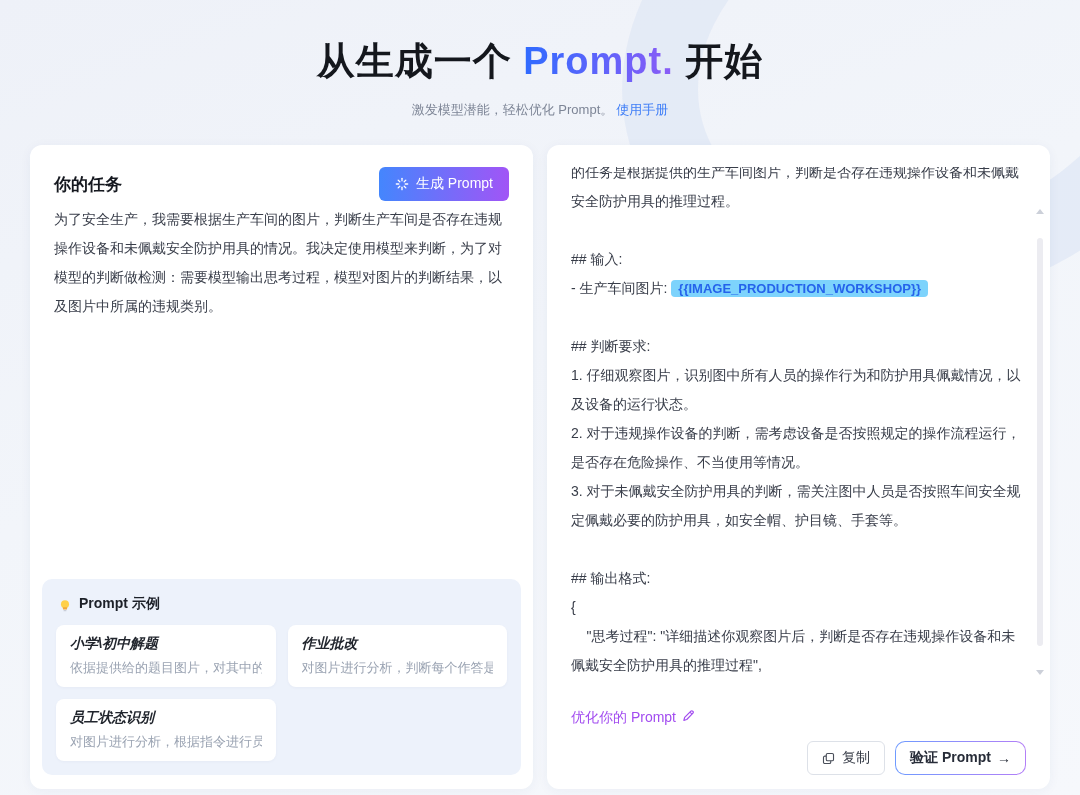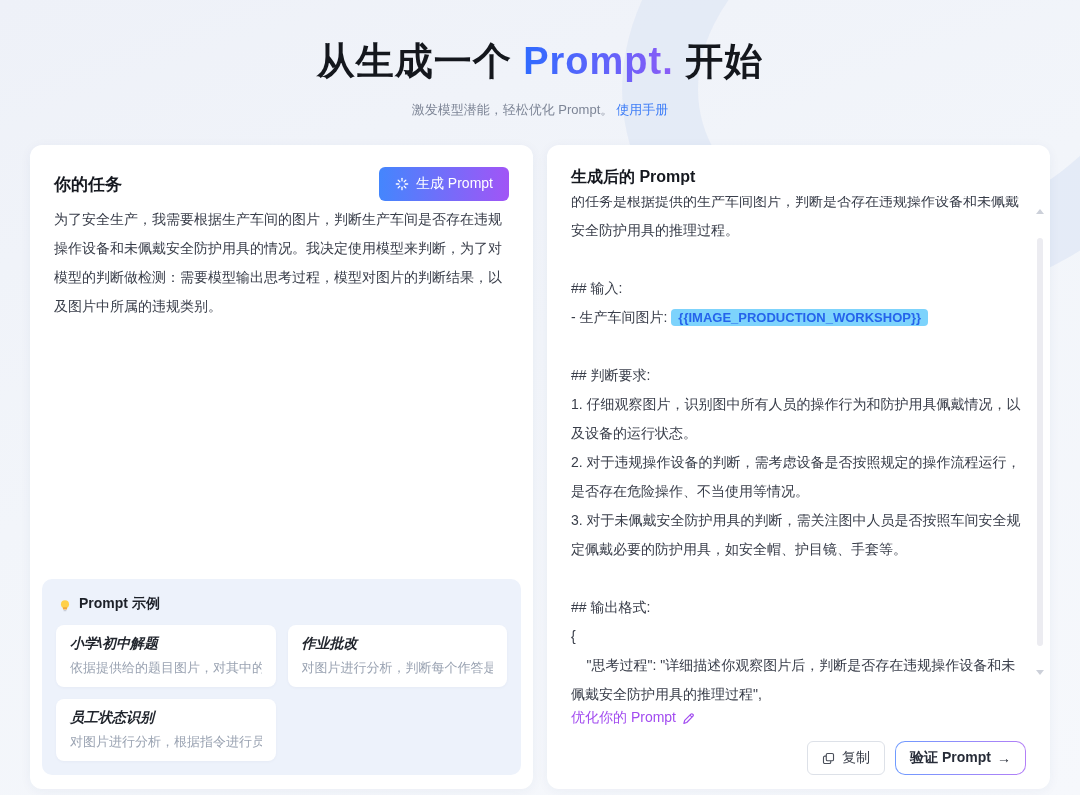--- a/index.html
+++ b/index.html
@@ -40,21 +40,21 @@
   .ex-grid{display:grid;grid-template-columns:1fr 1fr;gap:12px;}
   .ex-card{background:#fff;border-radius:8px;padding:10px 14px;cursor:pointer;box-shadow:0 1px 3px rgba(40,60,110,.04);min-width:0;}
   .ex-title{font-size:14px;font-weight:700;color:#22262e;margin-bottom:6px;font-style:italic;}
   .ex-desc{font-size:13px;color:#9aa3b2;white-space:nowrap;overflow:hidden;}
   
   .result-title{font-size:16px;font-weight:700;color:#15181f;margin-bottom:8px;}
   .scroll-wrap{flex:1;overflow:hidden;position:relative;cursor:text;}
   .prompt-body{margin-top:-9px;}
   .pl{font-size:14px;line-height:29px;color:#383d49;white-space:pre-wrap;word-break:break-all;}
   .chip{background:#7dd3fc;color:#2563eb;font-weight:700;padding:1px 7px;border-radius:4px;font-size:13px;}
-  .opt-link{display:inline-flex;align-items:center;gap:6px;color:#a24cf0;font-size:14px;margin:8px 0 14px;cursor:pointer;align-self:flex-start;}
+  .opt-link{display:inline-flex;align-items:flex-start;gap:6px;color:#a24cf0;font-size:14px;margin:8px 0 14px;cursor:pointer;align-self:flex-start;}
   .footer{display:flex;justify-content:flex-end;gap:10px;}
   .copy-btn{
     display:flex;align-items:center;gap:7px;cursor:pointer;font-family:inherit;
     border:1px solid #dde1e8;background:#fff;border-radius:6px;padding:7px 14px;font-size:14px;color:#363b46;
   }
   .verify-btn{
     display:flex;align-items:center;gap:6px;cursor:pointer;font-family:inherit;
     border:1px solid transparent;border-radius:10px;padding:7px 14px;font-size:14px;font-weight:600;color:#272c38;
     background:linear-gradient(#fff,#fff) padding-box,linear-gradient(90deg,#6f9bff,#b37ff7) border-box;
   }
@@ -121,21 +121,20 @@
           </div>
           <div class="ex-card">
             <div class="ex-title">员工状态识别</div>
             <div class="ex-desc">对图片进行分析，根据指令进行员工状...</div>
           </div>
         </div>
     </div>
   </div>
 
   <div class="panel">
-    <div class="result-title">生成后的 Prompt</div>
     <div class="scroll-wrap">
       <div class="prompt-body">
           <div class="pl">的任务是根据提供的生产车间图片，判断是否存在违规操作设备和未佩戴安全防护用具的推理过程。</div>
           <div class="pl">&nbsp;</div>
           <div class="pl">## 输入:</div>
           <div class="pl"><span>- 生产车间图片: </span><span class="chip">{{IMAGE_PRODUCTION_WORKSHOP}}</span></div>
           <div class="pl">&nbsp;</div>
           <div class="pl">## 判断要求:</div>
           <div class="pl">1. 仔细观察图片，识别图中所有人员的操作行为和防护用具佩戴情况，以及设备的运行状态。</div>
           <div class="pl">2. 对于违规操作设备的判断，需考虑设备是否按照规定的操作流程运行，是否存在危险操作、不当使用等情况。</div>

